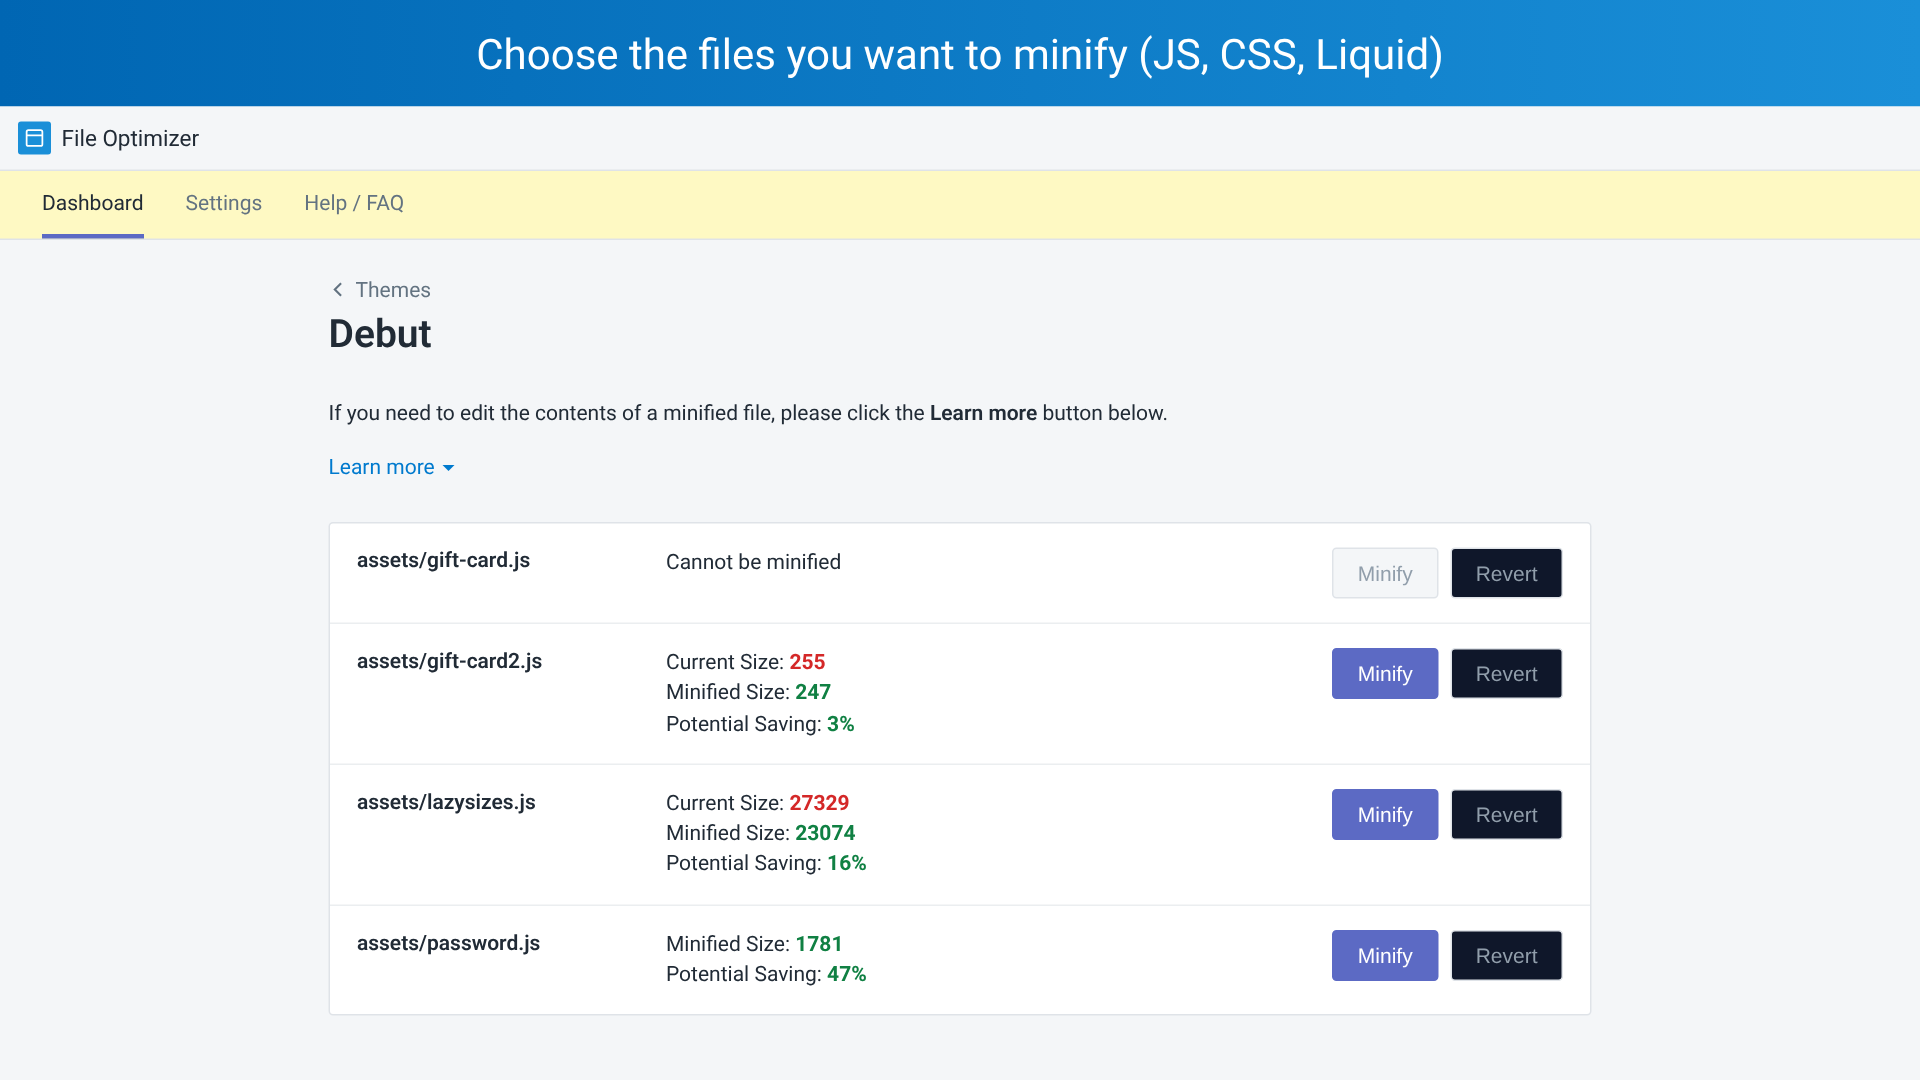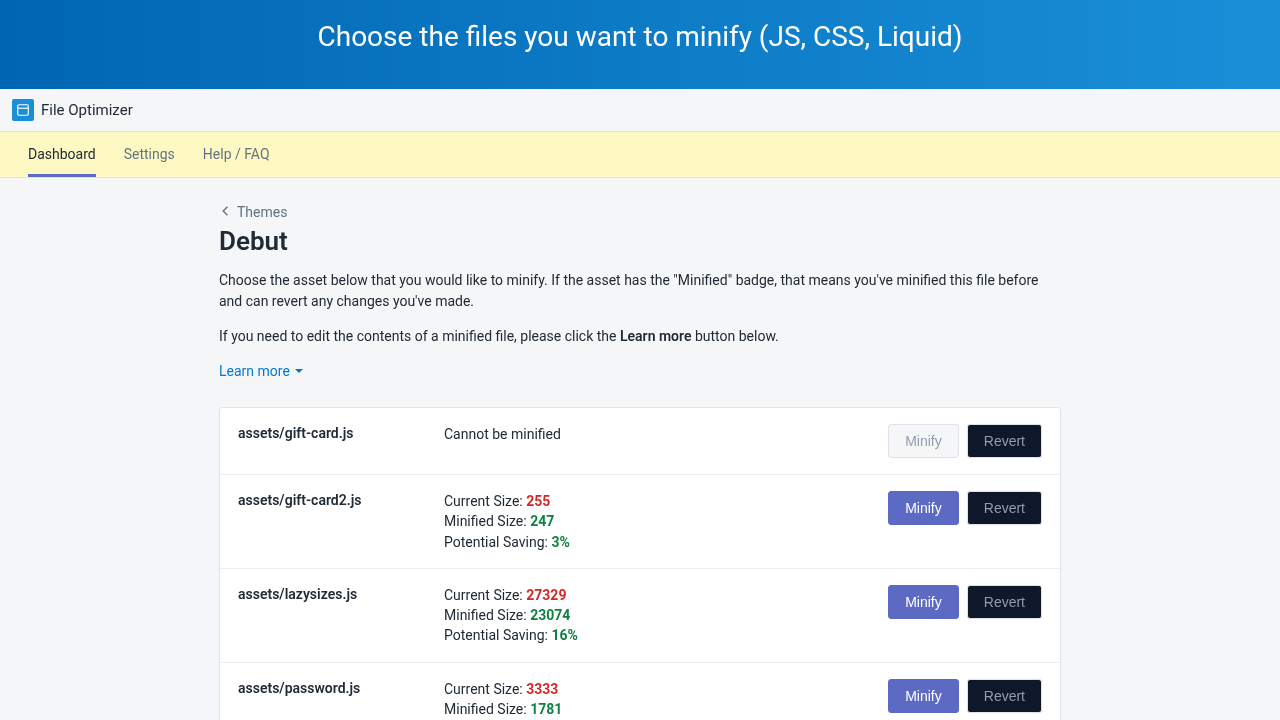--- a/index.html
+++ b/index.html
@@ -1,28 +1,28 @@
 <!DOCTYPE html>
 <html><head>
 <meta charset="utf-8">
 <style>
 * { box-sizing: border-box; margin: 0; padding: 0; }
 body { font-family: -apple-system, BlinkMacSystemFont, "Segoe UI", Roboto, sans-serif; background: #f4f6f8; color: #212b36; width:1280px; height:720px; overflow:hidden; }
-.hero { background: linear-gradient(90deg, #0066b3 0%, #1a8fd8 100%); color: #fff; text-align: center; padding: 20px 0 36px; font-size: 28px; font-weight: 400; }
+.hero { background: linear-gradient(90deg, #0066b3 0%, #1a8fd8 100%); color: #fff; text-align: center; padding: 20px 0 18px; font-size: 28px; font-weight: 400; }
 .topbar { background: #f4f6f8; border-bottom: 1px solid #dfe3e8; padding: 10px 12px; display: flex; align-items: center; gap: 7px; }
 .logo-box { width: 22px; height: 22px; background: #1a8fd8; display:flex; align-items:center; justify-content:center; border-radius:2px;}
 .logo-box svg { width:14px; height:14px; }
 .app-name { font-size: 15px; color: #212b36; }
 .tabs { display:flex; gap: 28px; padding: 0 28px; border-bottom: 1px solid #dfe3e8; background:#fef9c3;}
 .tab { padding: 14px 0 12px; font-size: 14px; color: #637381; cursor:pointer; border-bottom: 3px solid transparent;}
 .tab.active { color: #212b36; border-bottom-color: #5c6ac4; }
 .content { max-width: 842px; margin: 0 auto; padding: 26px 0 0; }
 .back-link { display:flex; align-items:flex-start; gap:4px; color:#637381; font-size:14px; cursor:pointer; margin-bottom:6px;}
 .back-link svg { width:14px; height:14px; }
-.page-title { font-size: 26px; font-weight:600; margin-bottom:14px; color:#212b36;}
+.page-title { font-size: 26px; font-weight:600; margin-bottom:28px; color:#212b36;}
 .desc { font-size:14px; color:#212b36; line-height:1.5; margin-bottom:14px; }
 .desc b { font-weight:600; }
 .learn-more { color:#007ace; font-size:14px; cursor:pointer; display:inline-flex; align-items:center; gap:4px; margin-bottom:28px;}
 .learn-more svg { width:10px; height:10px; fill:#007ace;}
 .table { background:#fff; border:1px solid #dfe3e8; border-radius:3px; }
 .row { display:flex; align-items:flex-start; padding: 16px 18px; border-bottom:1px solid #ebeef0; }
 .row:last-child { border-bottom:none; }
 .col-path { width: 206px; font-size:14px; font-weight:600; color:#212b36; padding-top:1px;}
 .col-info { flex:1; font-size:14px; color:#212b36; line-height:1.45;}
 .col-info .label { color:#212b36;margin-top:31px; }
@@ -56,21 +56,20 @@
 </div>
 
 <div class="content">
   <div class="back-link">
     <svg viewBox="0 0 20 20">
         <path d="M12 4l-6 6 6 6" fill="none" stroke="#637381" stroke-width="2"></path>
       </svg>
     <span>Themes</span>
   </div>
   <h1 class="page-title">Debut</h1>
-  <p class="desc">Choose the asset below that you would like to minify. If the asset has the "Minified" badge, that means you've minified this file before and can revert any changes you've made.</p>
   <p class="desc">
     <span>If you need to edit the contents of a minified file, please click the </span><b>Learn more</b><span> button below.</span>
   </p>
   <div class="learn-more">
     <span>Learn more</span>
     <svg viewBox="0 0 10 10">
         <path d="M1 3l4 4 4-4z"></path>
       </svg>
   </div>
 
@@ -107,21 +106,20 @@
       </div>
       <div class="col-actions">
         <button class="btn primary">Minify</button>
         <button class="btn revert-dis">Revert</button>
       </div>
     </div>
 
     <div class="row">
       <div class="col-path">assets/password.js</div>
       <div class="col-info">
-        <div><span class="label">Current Size: </span><span class="val-red">3333</span></div>
         <div><span class="label">Minified Size: </span><span class="val-green">1781</span></div>
         <div><span class="label">Potential Saving: </span><span class="val-green">47%</span></div>
       </div>
       <div class="col-actions">
         <button class="btn primary">Minify</button>
         <button class="btn revert-dis">Revert</button>
       </div>
     </div>
 
   </div>

